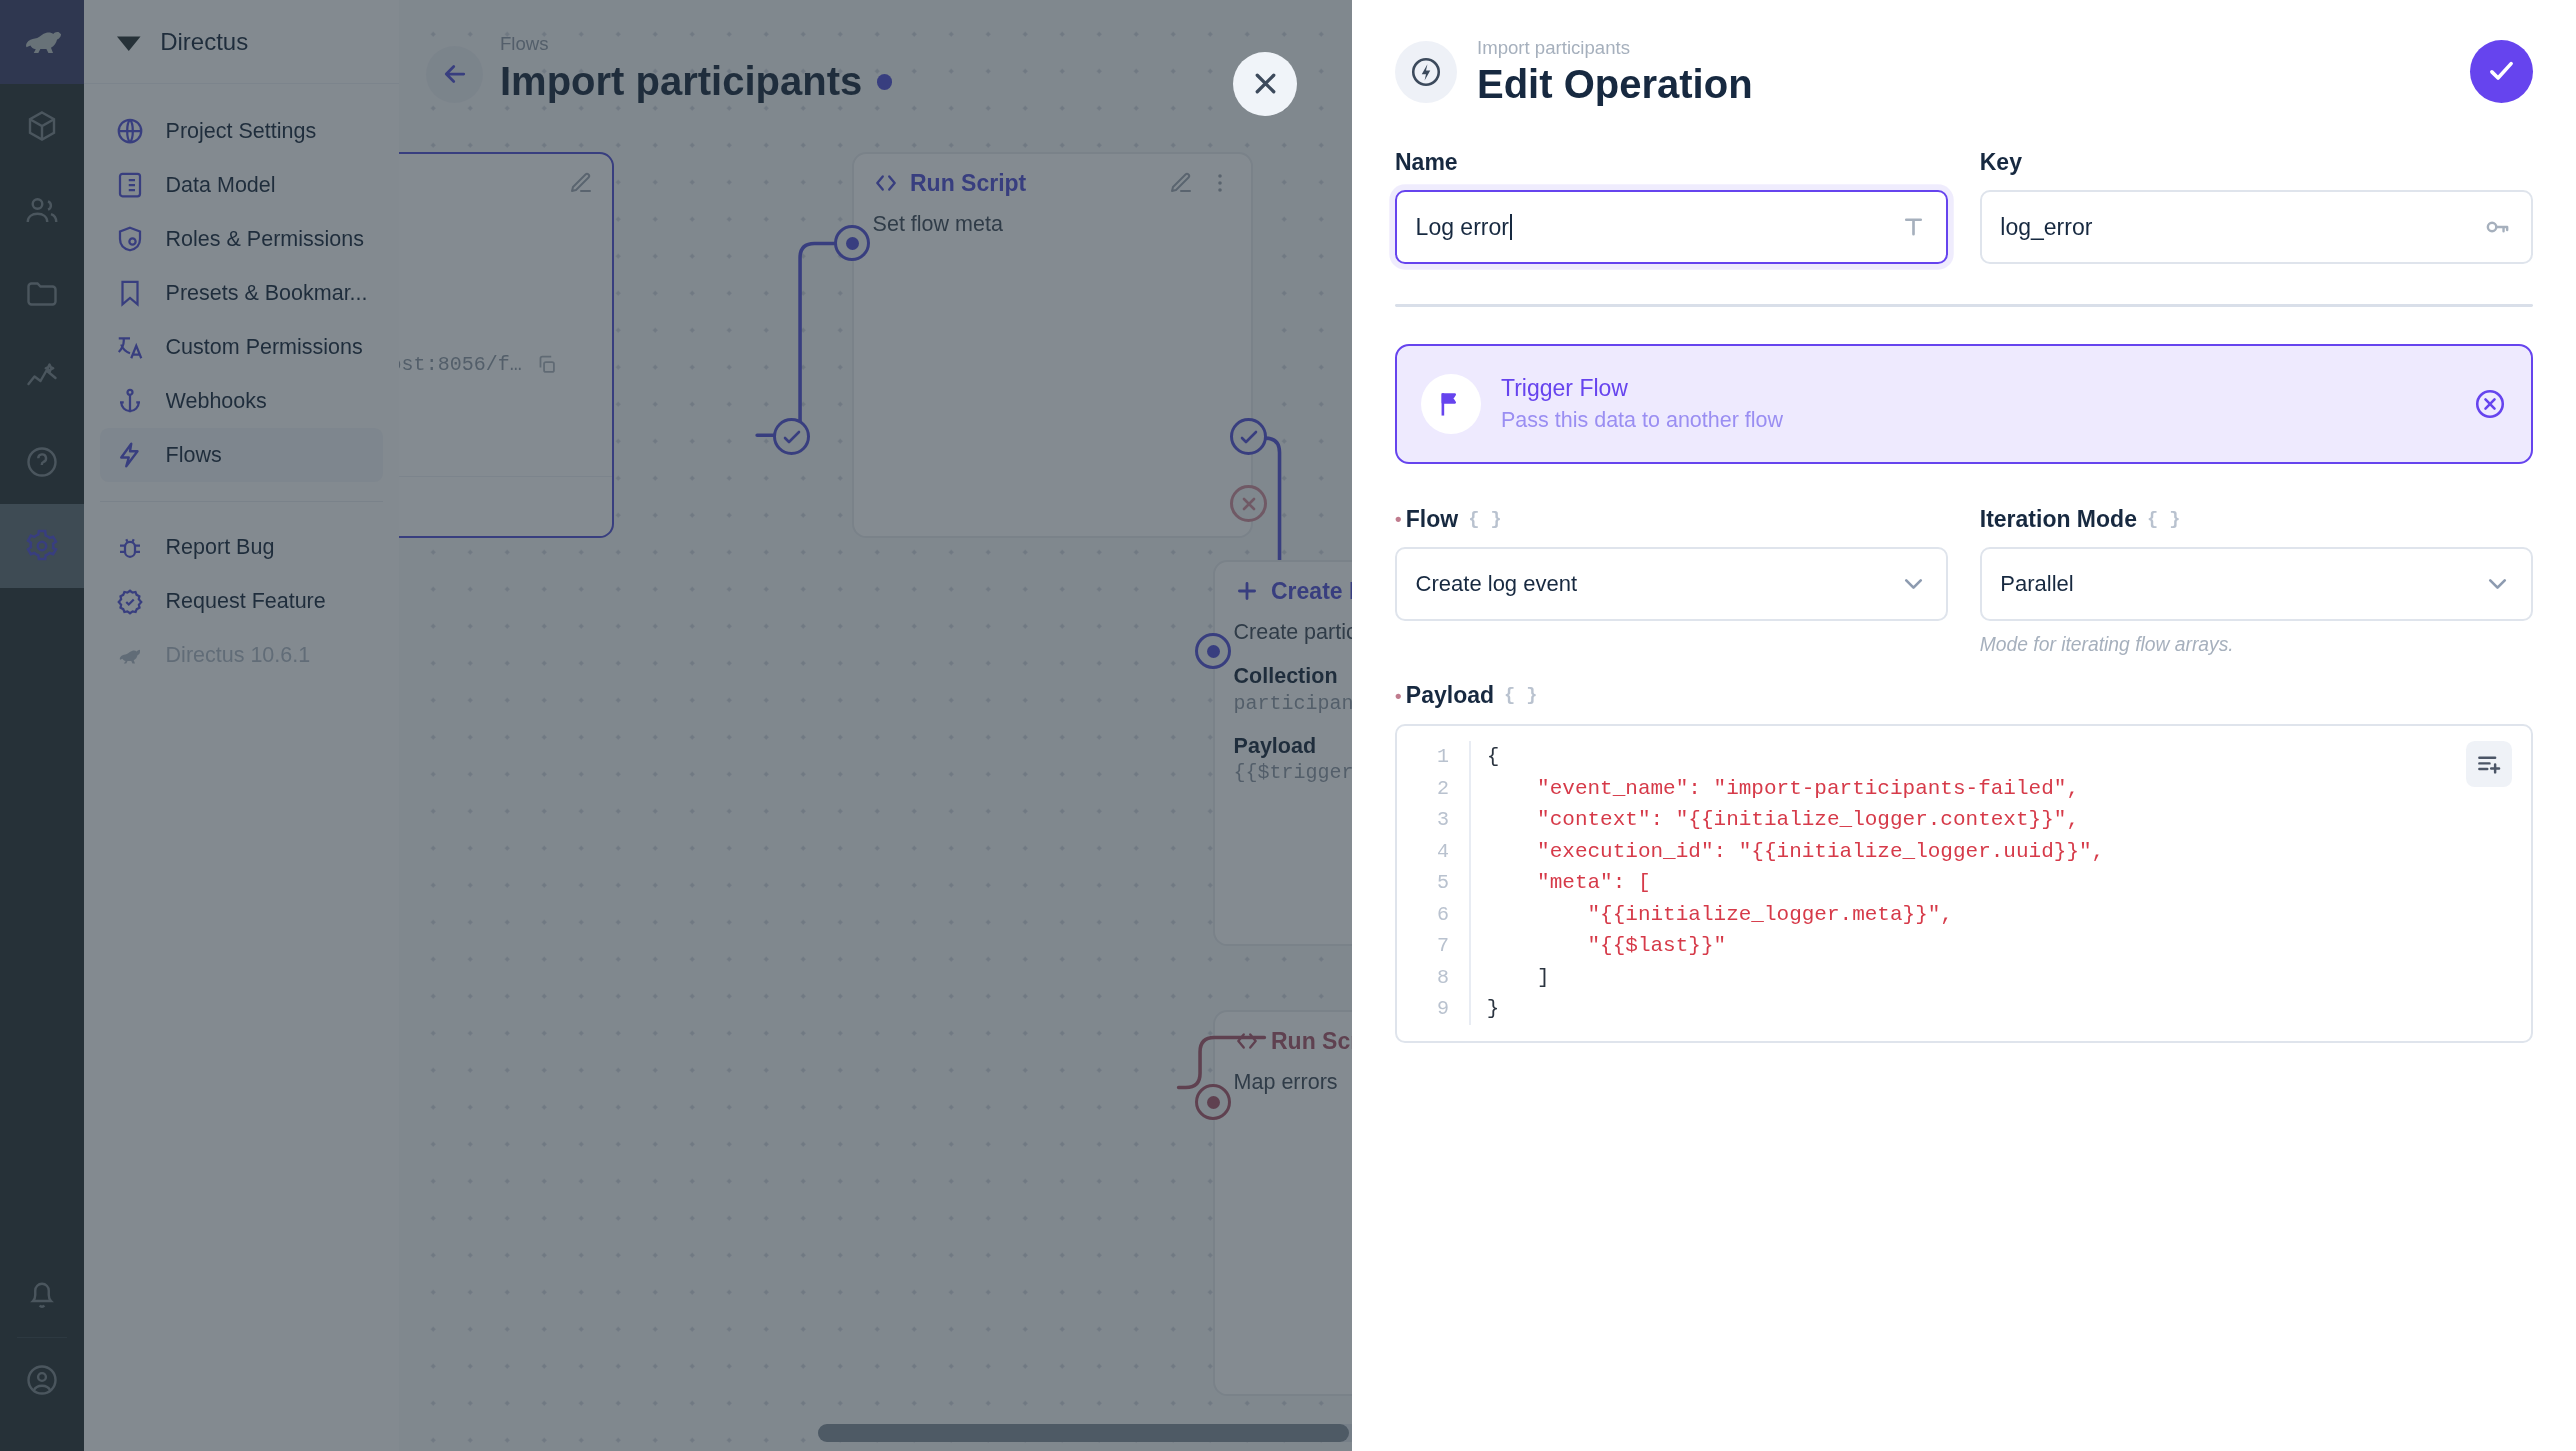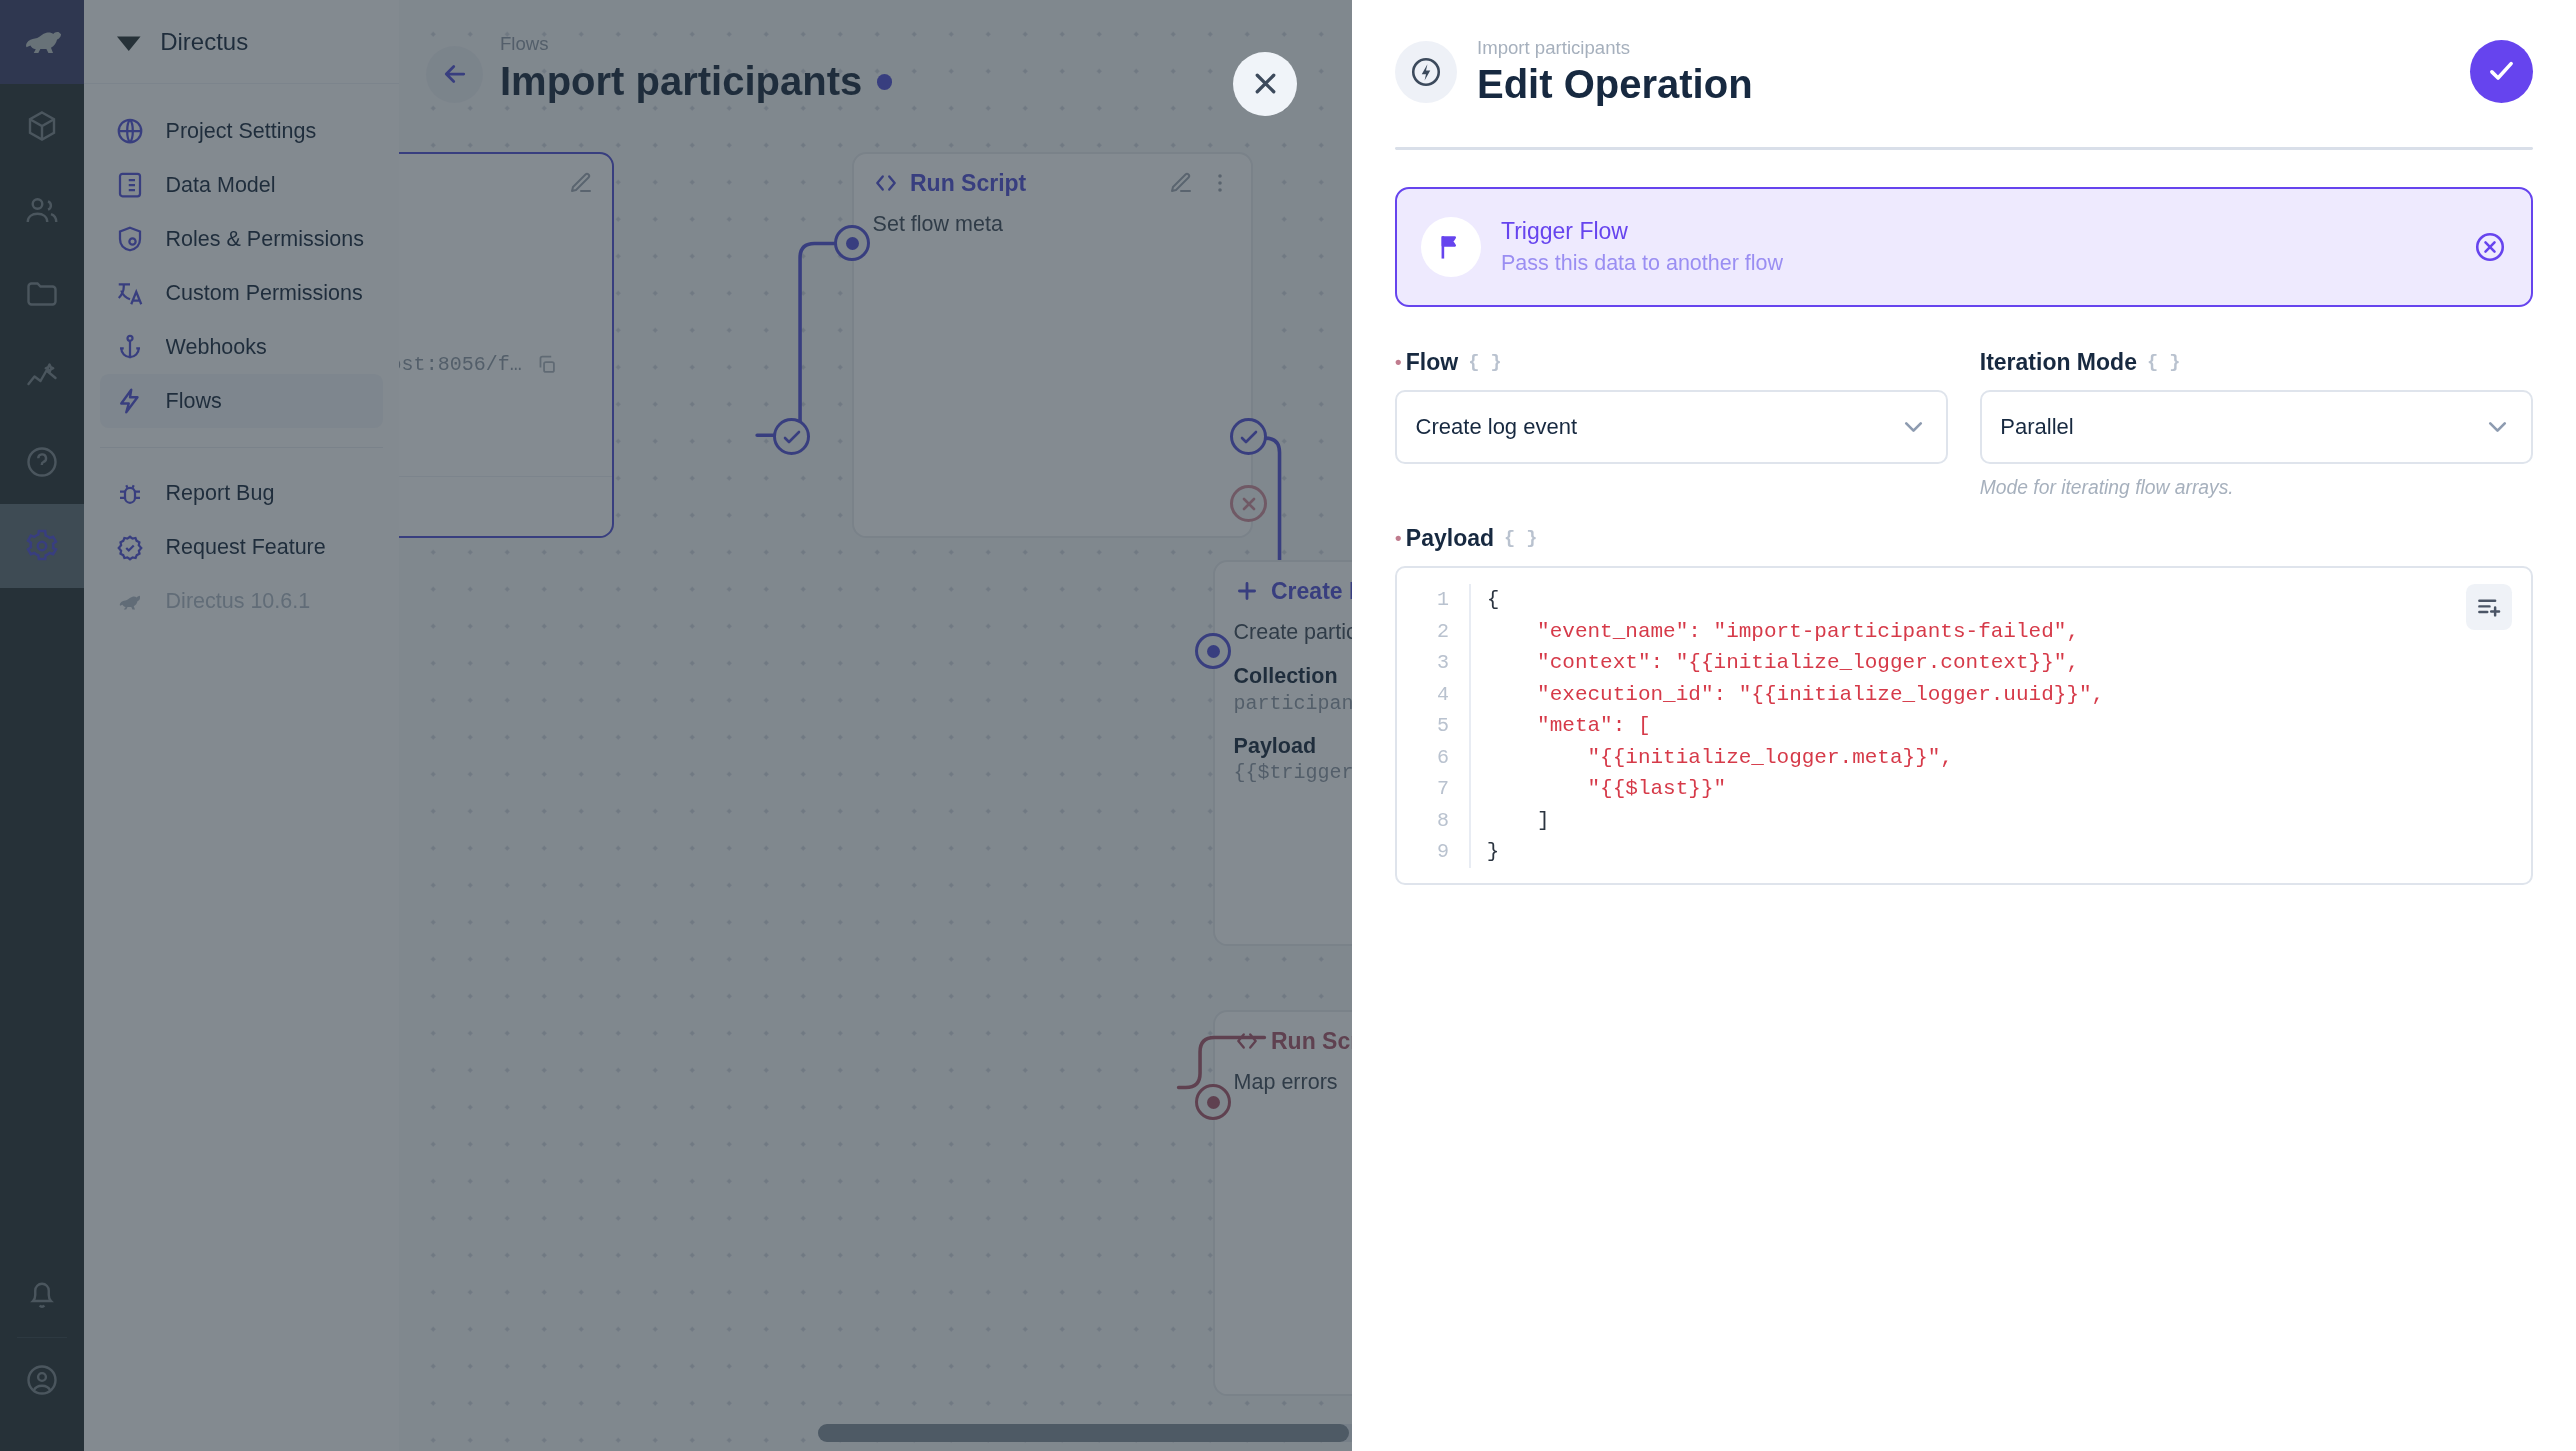--- a/index.html
+++ b/index.html
@@ -435,20 +435,28 @@
               <svg viewBox="0 0 24 24" fill="none" stroke="currentColor" stroke-width="1.8">
                 <path d="M12 3l8 3v6c0 5-3.5 8-8 9-4.5-1-8-4-8-9V6z"></path>
                 <circle cx="14" cy="14" r="2.5"></circle>
               </svg>
             </span>
           <span class="nlabel">Roles &amp; Permissions</span>
         </div>
         <div class="nav-item">
           <span class="nicon">
               <svg viewBox="0 0 24 24" fill="none" stroke="currentColor" stroke-width="1.8">
+                <path d="M6 3h12v18l-6-5-6 5z"></path>
+              </svg>
+            </span>
+          <span class="nlabel">Presets &amp; Bookmar...</span>
+        </div>
+        <div class="nav-item">
+          <span class="nicon">
+              <svg viewBox="0 0 24 24" fill="none" stroke="currentColor" stroke-width="1.8">
                 <path d="M3 5h9M7 5v2c0 4-2 7-4 9M5 10c1 3 4 6 7 7"></path>
                 <path d="M13 21l4-10 4 10M14.5 18h5"></path>
               </svg>
             </span>
           <span class="nlabel">Custom Permissions</span>
         </div>
         <div class="nav-item">
           <span class="nicon">
               <svg viewBox="0 0 24 24" fill="none" stroke="currentColor" stroke-width="1.8">
                 <circle cx="12" cy="5" r="2"></circle>
@@ -583,20 +591,45 @@
         <span>
           <svg viewBox="0 0 24 24" fill="none" stroke="currentColor" stroke-width="2.6" stroke-linecap="round" stroke-linejoin="round">
               <path d="M5 13l4.5 4.5L19 7"></path>
             </svg>
         </span>
       </div>
     </div>
 
     <div class="drawer-body">
 
+      <div class="fgrid">
+        <div>
+          <div class="field-label">Name</div>
+          <div class="input-wrap focused">
+            <span class="input-val caret">Log error</span>
+            <span class="input-icon">
+              <svg viewBox="0 0 24 24" fill="none" stroke="currentColor" stroke-width="2.2" stroke-linecap="round">
+                  <path d="M6 6h12M12 6v12"></path>
+                </svg>
+            </span>
+          </div>
+        </div>
+        <div>
+          <div class="field-label">Key</div>
+          <div class="input-wrap">
+            <span class="input-val">log_error</span>
+            <span class="input-icon">
+              <svg viewBox="0 0 24 24" fill="none" stroke="currentColor" stroke-width="2" stroke-linecap="round">
+                  <circle cx="7.5" cy="12" r="3.5"></circle>
+                  <path d="M11 12h9M17 12v3.5M20 12v2.5"></path>
+                </svg>
+            </span>
+          </div>
+        </div>
+      </div>
 
       <div class="hr"></div>
 
       <div class="op-card">
         <div class="op-avatar">
           <svg viewBox="0 0 24 24" fill="none" stroke="currentColor" stroke-width="2" stroke-linejoin="round">
               <path d="M6 21V4"></path>
               <path d="M6 5h9l-2 3 2 3H6z" fill="currentColor"></path>
             </svg>
         </div>

